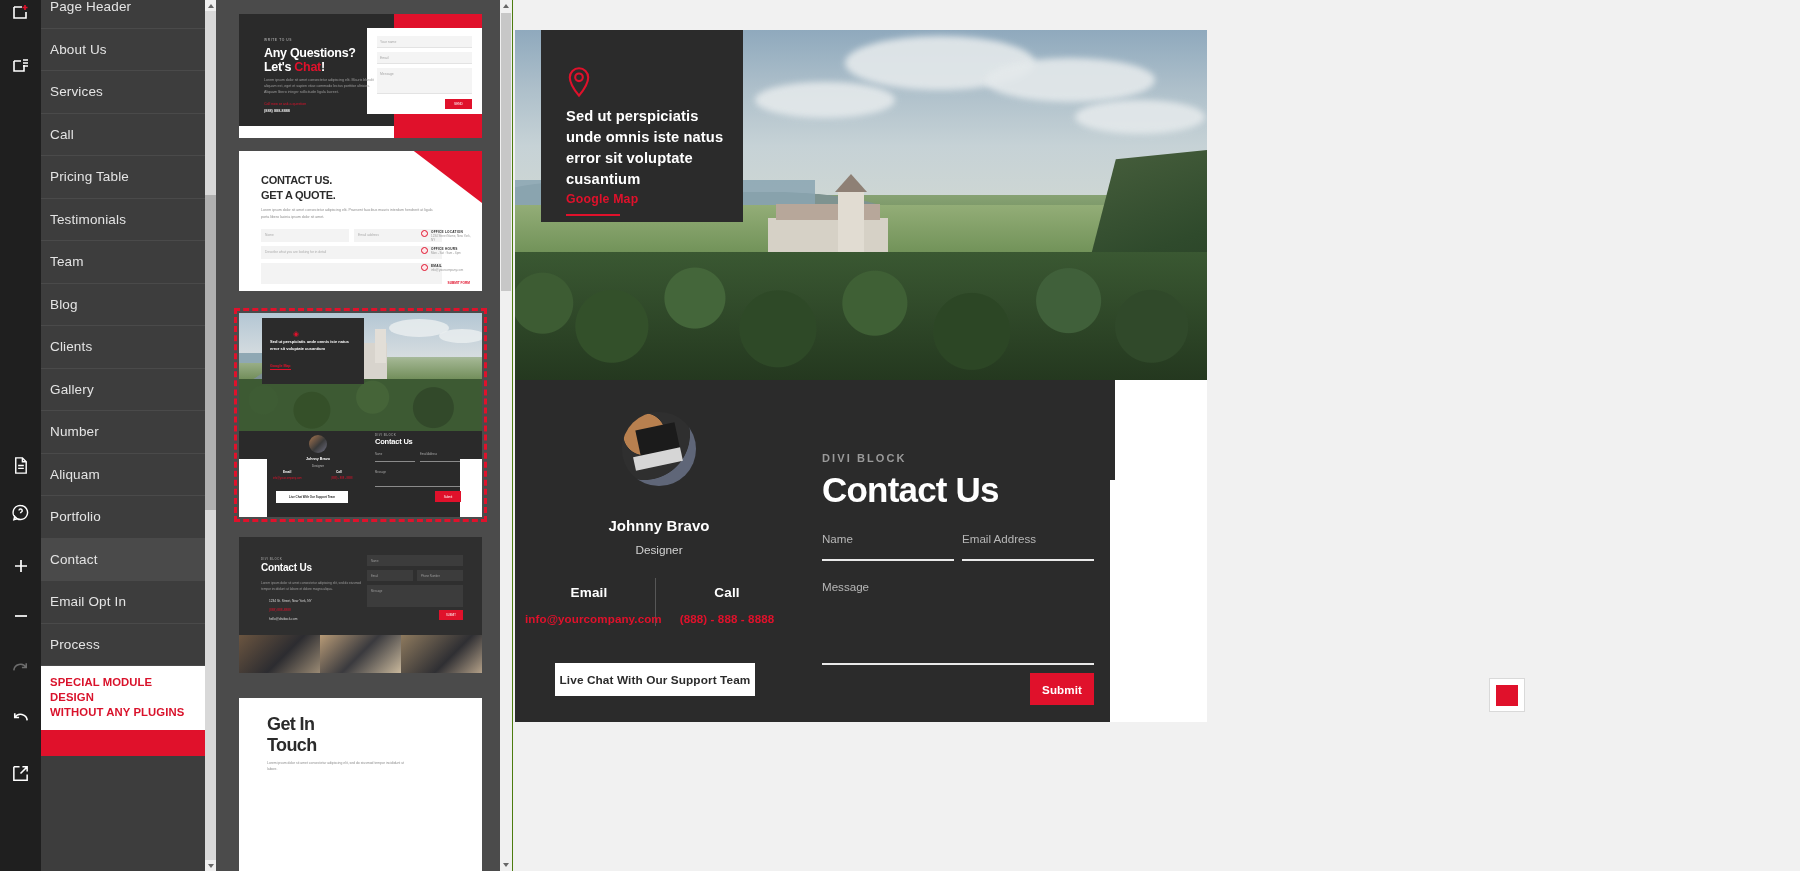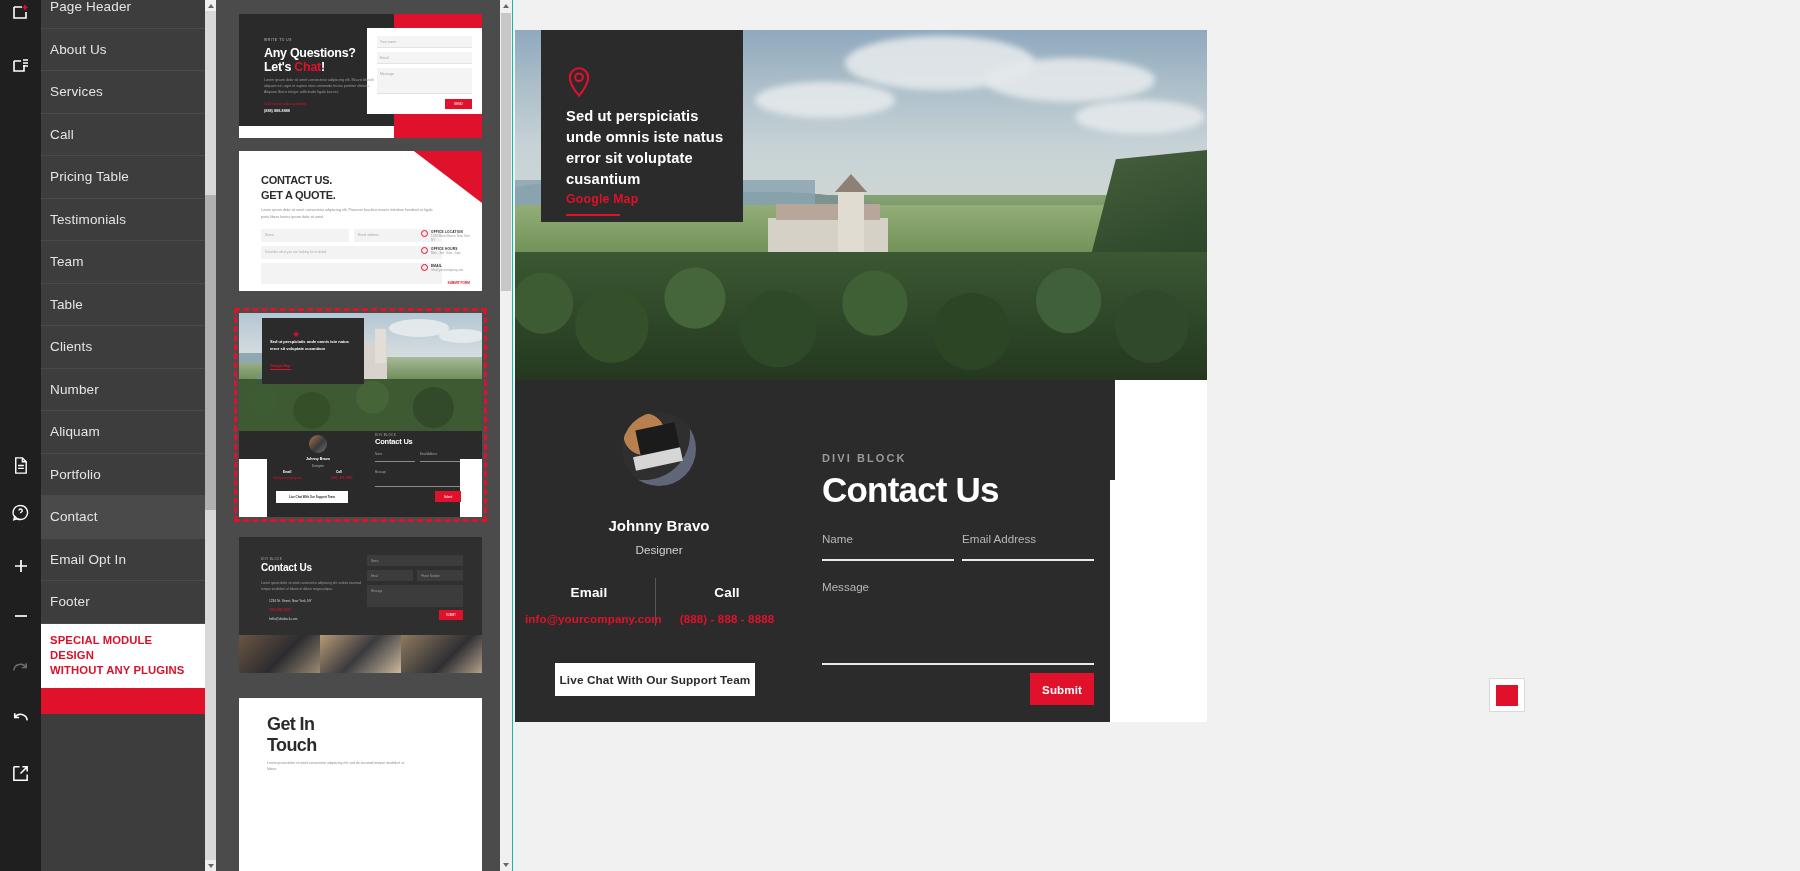--- a/index.html
+++ b/index.html
@@ -2,21 +2,21 @@
 <html><head>
 <meta charset="utf-8">
 <style>
   * { box-sizing: border-box; margin: 0; padding: 0; }
   html, body {
     width: 1800px; height: 871px;
     overflow: hidden;
     font-family: "Liberation Sans", sans-serif;
     background: #f1f1f1;
   }
-  #app { position: relative; width: 1800px; height: 871px; background: #14b8a6; }
+  #app { position: relative; width: 1800px; height: 871px; background: #4d7c0f; }
 
   
   #icon-rail {
     position: absolute; left: 0; top: 0; width: 41px; height: 871px;
     background: #1f1f1f;
     display: flex; flex-direction: column; align-items: center;
   }
   .rail-icon {
     width: 41px; height: 41px;
     display: flex; align-items: center; justify-content: center;
@@ -334,42 +334,45 @@
     <div class="module-item">
         <span>Pricing Table</span>
       </div>
     <div class="module-item">
         <span>Testimonials</span>
       </div>
     <div class="module-item">
         <span>Team</span>
       </div>
     <div class="module-item">
-        <span>Table</span>
+        <span>Blog</span>
       </div>
     <div class="module-item">
         <span>Clients</span>
+      </div>
+    <div class="module-item">
+        <span>Gallery</span>
       </div>
     <div class="module-item">
         <span>Number</span>
       </div>
     <div class="module-item">
         <span>Aliquam</span>
       </div>
     <div class="module-item">
         <span>Portfolio</span>
       </div>
     <div class="module-item active">
         <span>Contact</span>
       </div>
     <div class="module-item">
         <span>Email Opt In</span>
       </div>
     <div class="module-item">
-        <span>Footer</span>
+        <span>Process</span>
       </div>
     <div class="promo-banner">
       <div>SPECIAL MODULE DESIGN</div>
       <div>WITHOUT ANY PLUGINS</div>
     </div>
     <div class="promo-bar"></div>
   </div>
 
   <div id="panel-scroll">
     <div class="track-up">

